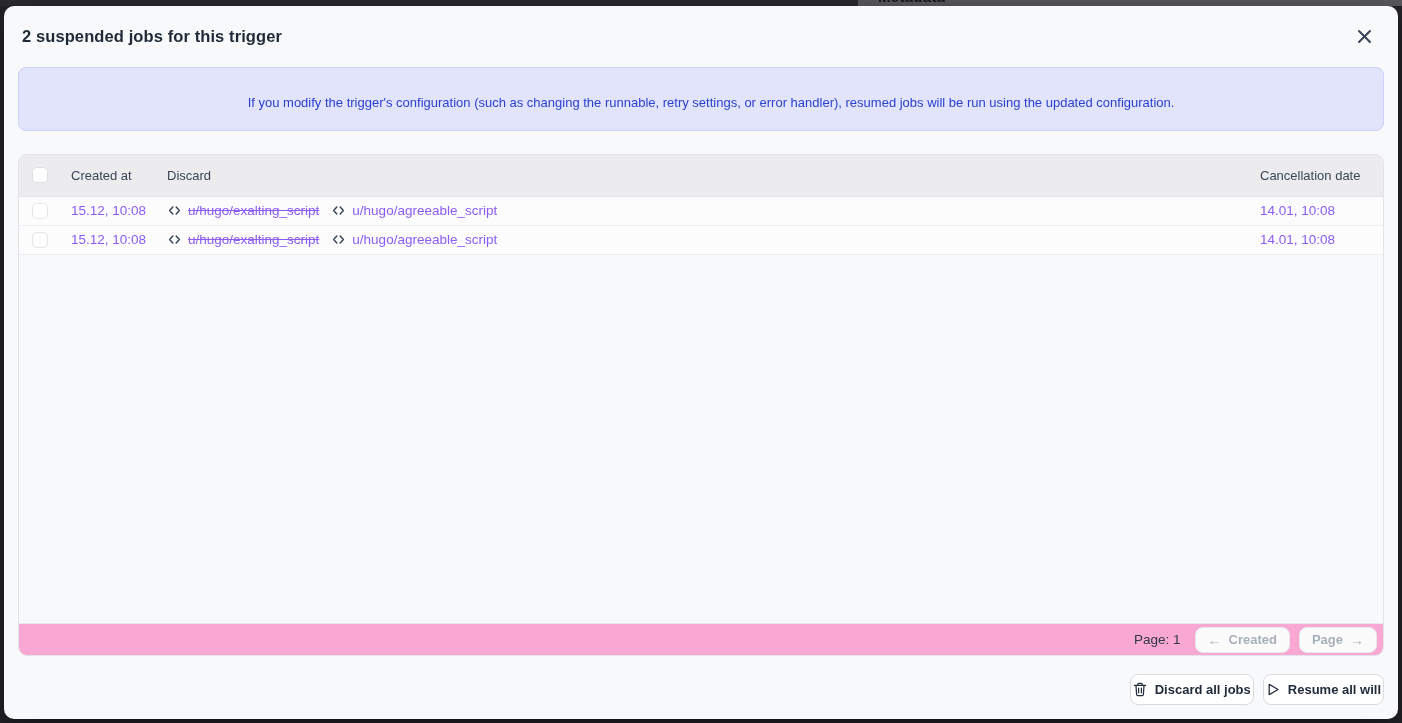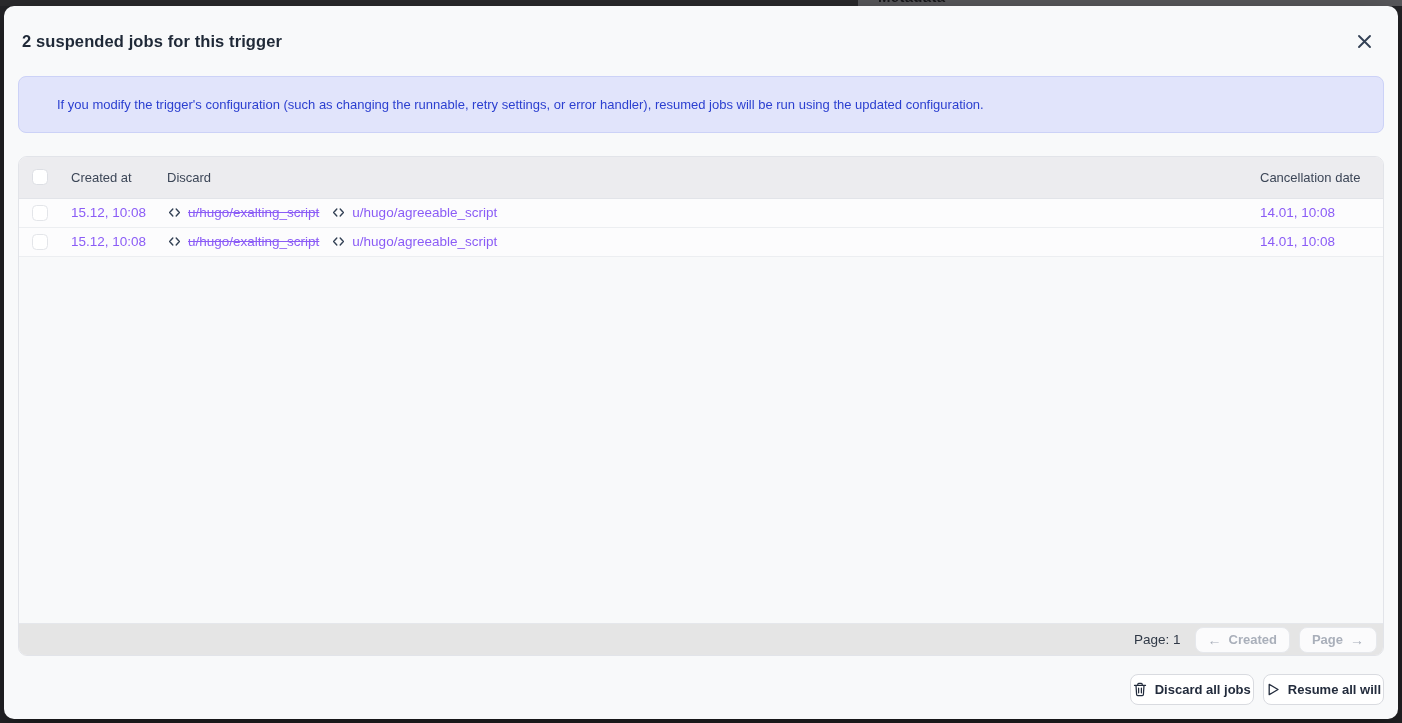--- a/index.html
+++ b/index.html
@@ -31,21 +31,21 @@
     position: absolute; left: 4px; top: 6px;
     width: 1394px; height: 713px;
     background: #f8f9fa;
     border-radius: 10px;
     box-shadow: 0 12px 34px rgba(0,0,0,.45);
     display: flex; flex-direction: column;
     padding: 0 14px 14px;
   }
 
   .modal-header {
-    height: 70px; flex: 0 0 auto;
+    height: 61px; flex: 0 0 auto;
     display: flex; align-items: center; justify-content: space-between;
     padding: 0 4px;
   }
   .modal-title {
     font-size: 16.5px; font-weight: 700; color: #1f2937; letter-spacing: .1px;
   }
   .close-btn {
     width: 28px; height: 28px; border: none; background: transparent;
     display: flex; align-items: center; justify-content: center;
     cursor: pointer; color: #334155; margin-right: 2px;
@@ -55,21 +55,21 @@
   .note {
     flex: 0 0 auto;
     background: #e1e4fb;
     border: 1px solid #ccd2f7;
     border-radius: 8px;
     padding: 19px 18px 18px;
     color: #2b3fd0;
   }
   .note-title-row { display: flex; align-items: center; gap: 7px; }
   .note-title { font-size: 13px; font-weight: 700; }
-  .note-body { font-size: 13px; margin-left: 20px; line-height: 1.35; }
+  .note-body { font-size: 13px; margin-left: 20px; margin-top: 7px; line-height: 1.35; text-align: center; }
 
   
   .table-card {
     flex: 1 1 auto; margin-top: 23px;
     border: 1px solid #e2e4e9; border-radius: 9px;
     background: #f8f9fa;
     display: flex; flex-direction: column;
     overflow: hidden;
   }
   .t-row { display: flex; align-items: center; flex: 0 0 auto; }
@@ -97,21 +97,21 @@
 
   .runnable-old { text-decoration: line-through; }
   .code-icon { display: inline-flex; color: #334155; }
   .gap-sm { margin-left: 6px; }
 
   .t-fill { flex: 1 1 auto; background: #f8f9fa; }
 
   .t-footer {
     height: 32px; flex: 0 0 auto;
     border-top: 1px solid #e5e7eb;
-    background: #e5e5e5;
+    background: #f9a8d4;
     display: flex; align-items: center; justify-content: flex-end;
     gap: 9px; padding-right: 6px;
   }
   .page-label { font-size: 13.5px; color: #2f3846; margin-right: 5px; }
   .pager-btn {
     height: 26px; border-radius: 8px;
     border: 1px solid #e6e8ec; background: #fbfbfc;
     color: #a9afba; font-size: 13px; font-weight: 600;
     font-family: "Liberation Sans", sans-serif;
     display: inline-flex; align-items: center; gap: 7px;

